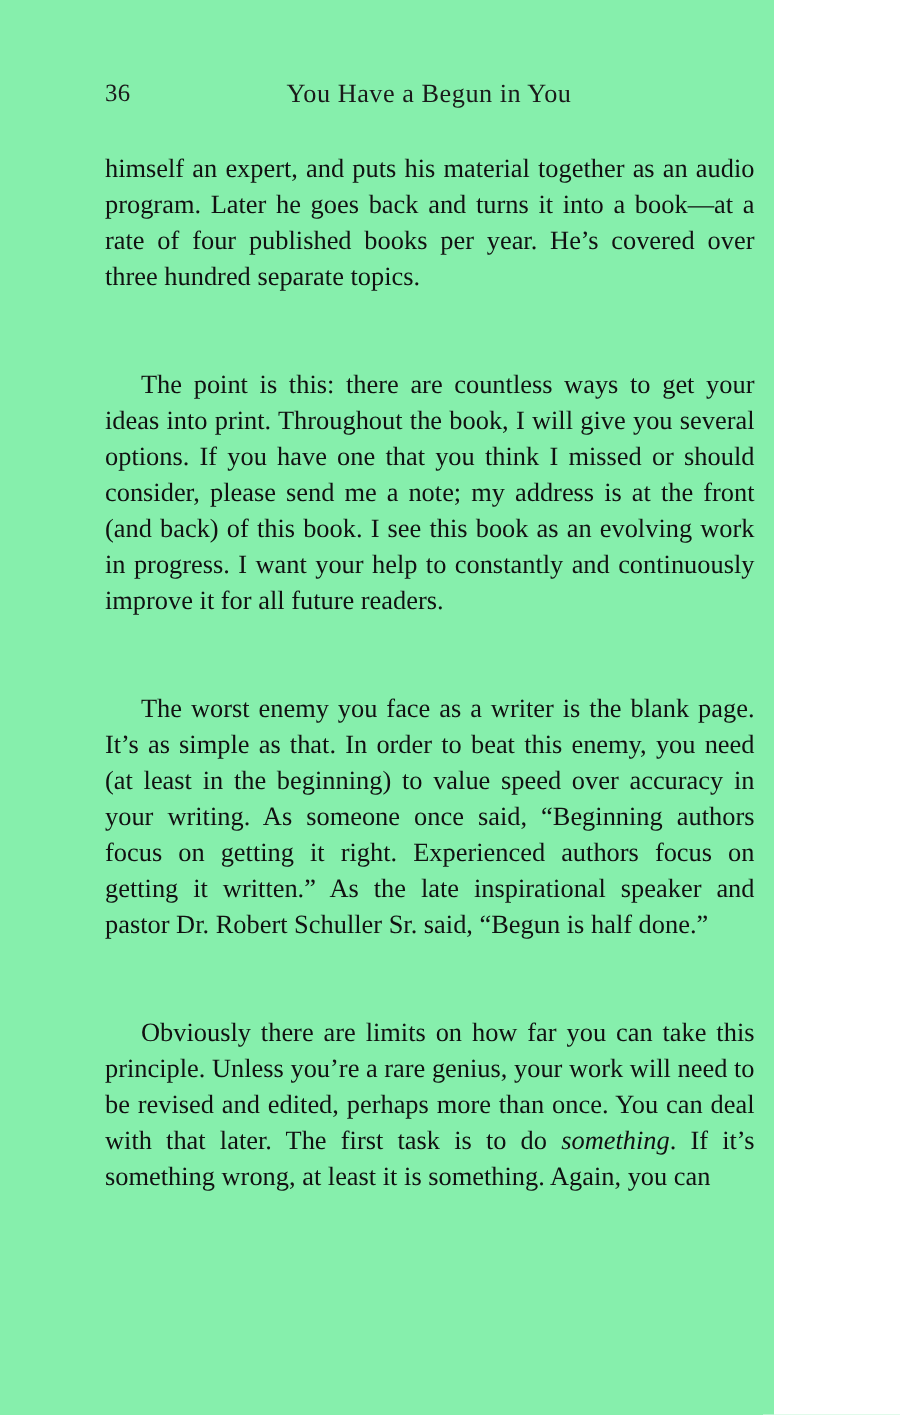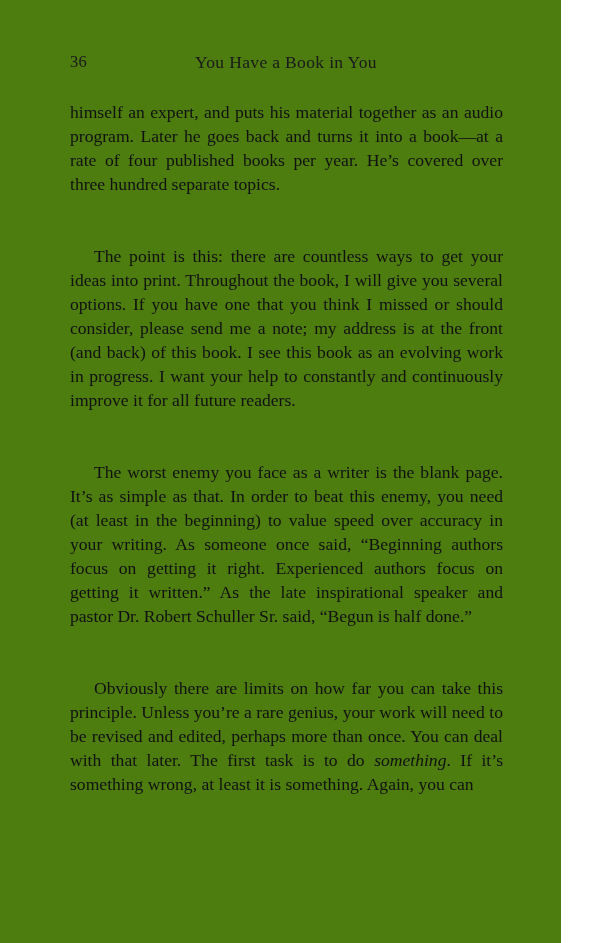--- a/index.html
+++ b/index.html
@@ -12,23 +12,23 @@
     height: 943px;
     position: relative;
     overflow: hidden;
     font-family: "Liberation Serif", serif;
     color: #111111;
   }
   .page {
     position: absolute;
     left: 0;
     top: 0;
-    width: 561px;
+    width: 516px;
     height: 943px;
-    background: #4d7c0f;
+    background: #86efac;
   }
   .running-head {
     position: absolute;
     left: 70px;
     top: 52px;
     width: 432px;
     height: 28px;
   }
   .folio {
     position: absolute;
@@ -71,21 +71,21 @@
   .body-text em {
   }
 </style>
 </head>
 <body>
 
 <div class="page">
 
   <div class="running-head">
     <span class="folio">36</span>
-    <span class="head-title">You Have a Book in You</span>
+    <span class="head-title">You Have a Begun in You</span>
   </div>
 
   <div class="body-text">
       <p>himself an expert, and puts his material together as an audio program. Later he goes back and turns it into a book—at a rate of four published books per year. He’s covered over three hundred separate topics.</p>
       <p class="indent">The point is this: there are countless ways to get your ideas into print. Throughout the book, I will give you several options. If you have one that you think I missed or should consider, please send me a note; my address is at the front (and back) of this book. I see this book as an evolving work in progress. I want your help to constantly and continuously improve it for all future readers.</p>
       <p class="indent">The worst enemy you face as a writer is the blank page. It’s as simple as that. In order to beat this enemy, you need (at least in the beginning) to value speed over accuracy in your writing. As someone once said, “Beginning authors focus on getting it right. Experienced authors focus on getting it written.” As the late inspirational speaker and pastor Dr. Robert Schuller Sr. said, “Begun is half done.”</p>
       <p class="indent">Obviously there are limits on how far you can take this principle. Unless you’re a rare genius, your work will need to be revised and edited, perhaps more than once. You can deal with that later. The first task is to do <em>something</em>. If it’s something wrong, at least it is something. Again, you can</p>
     </div>
 
 </div>

